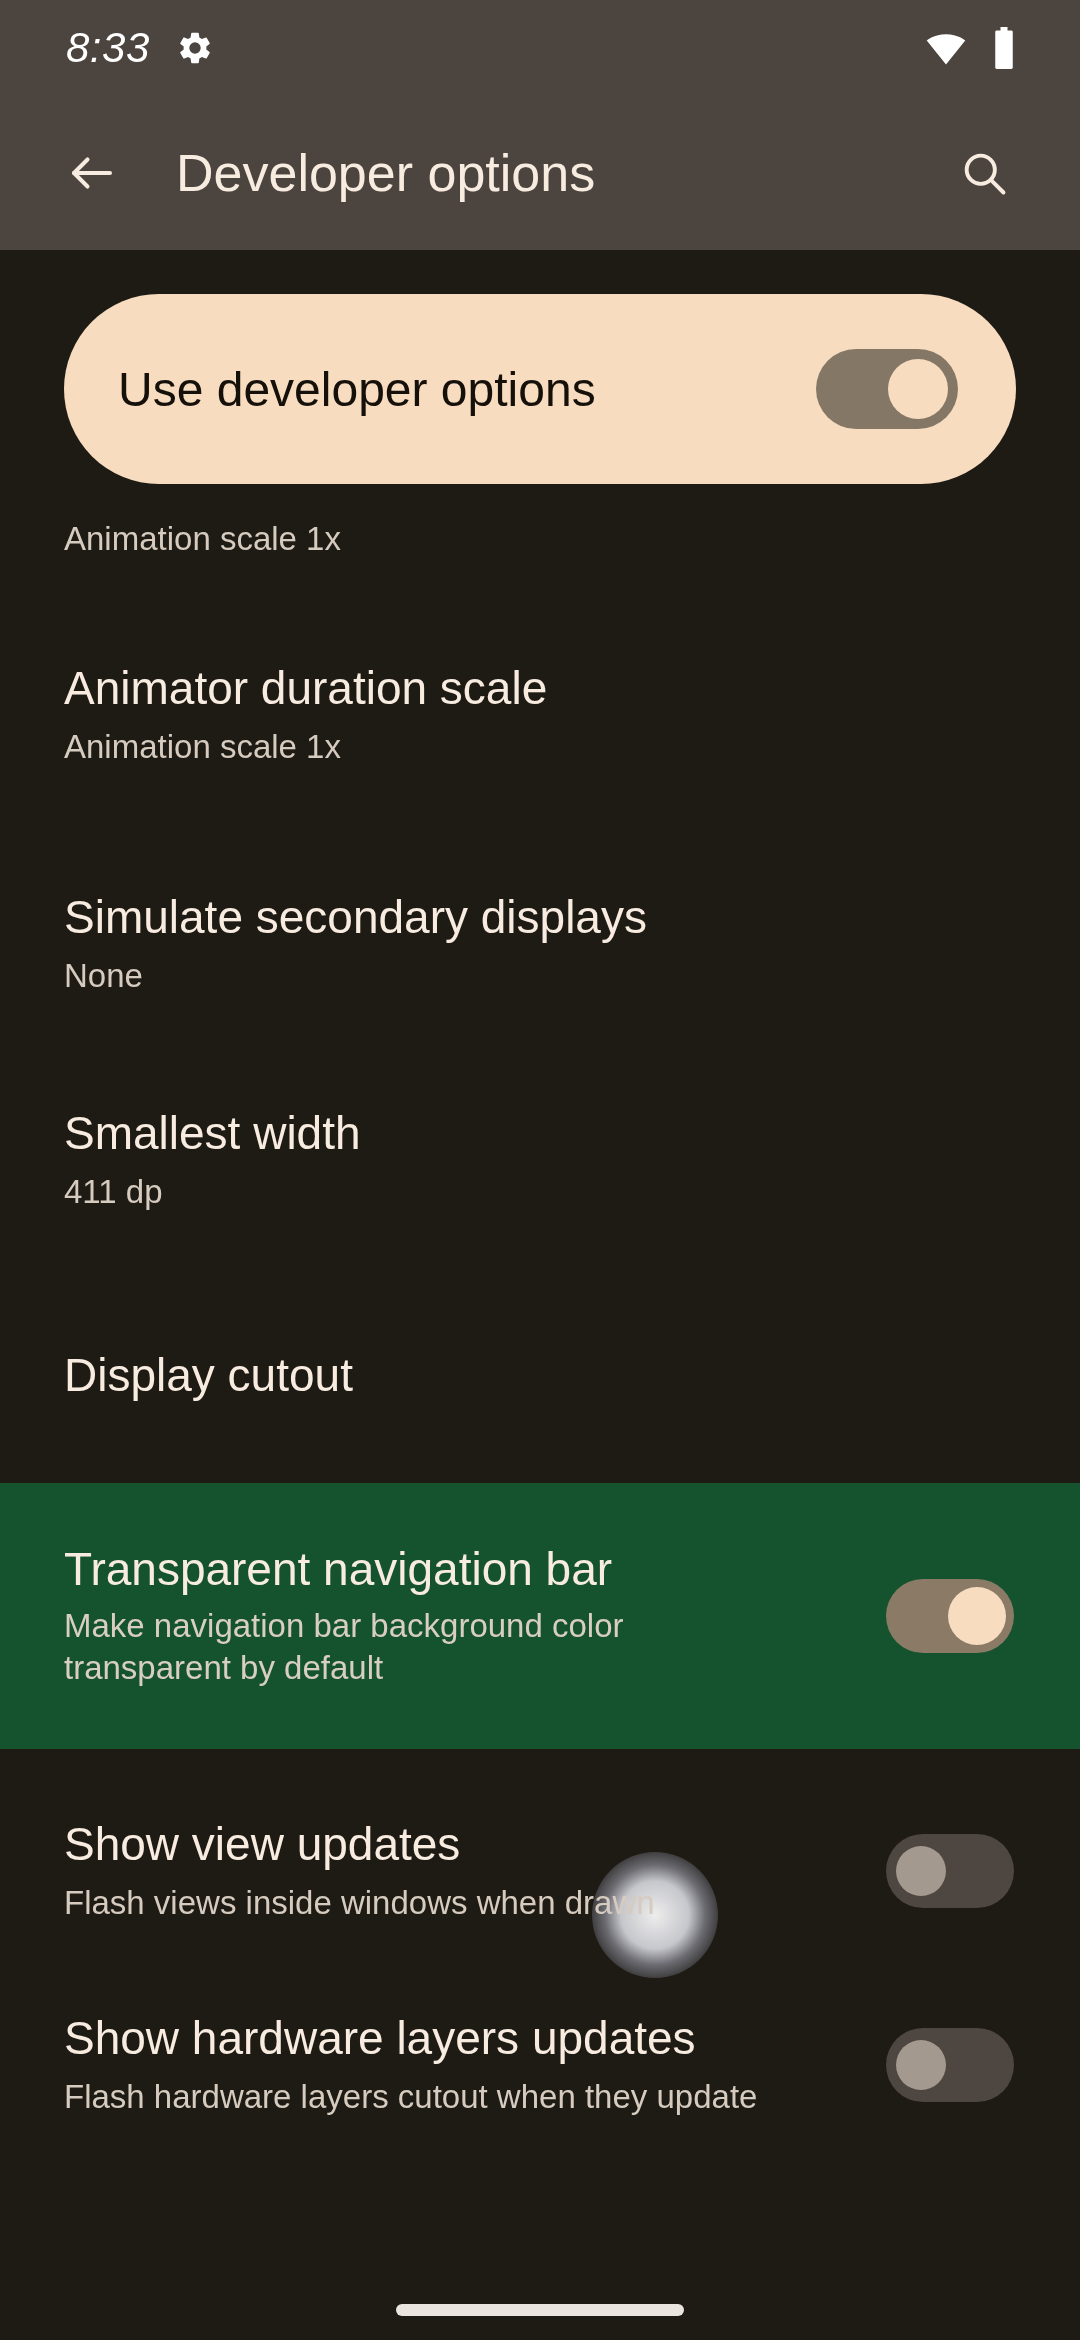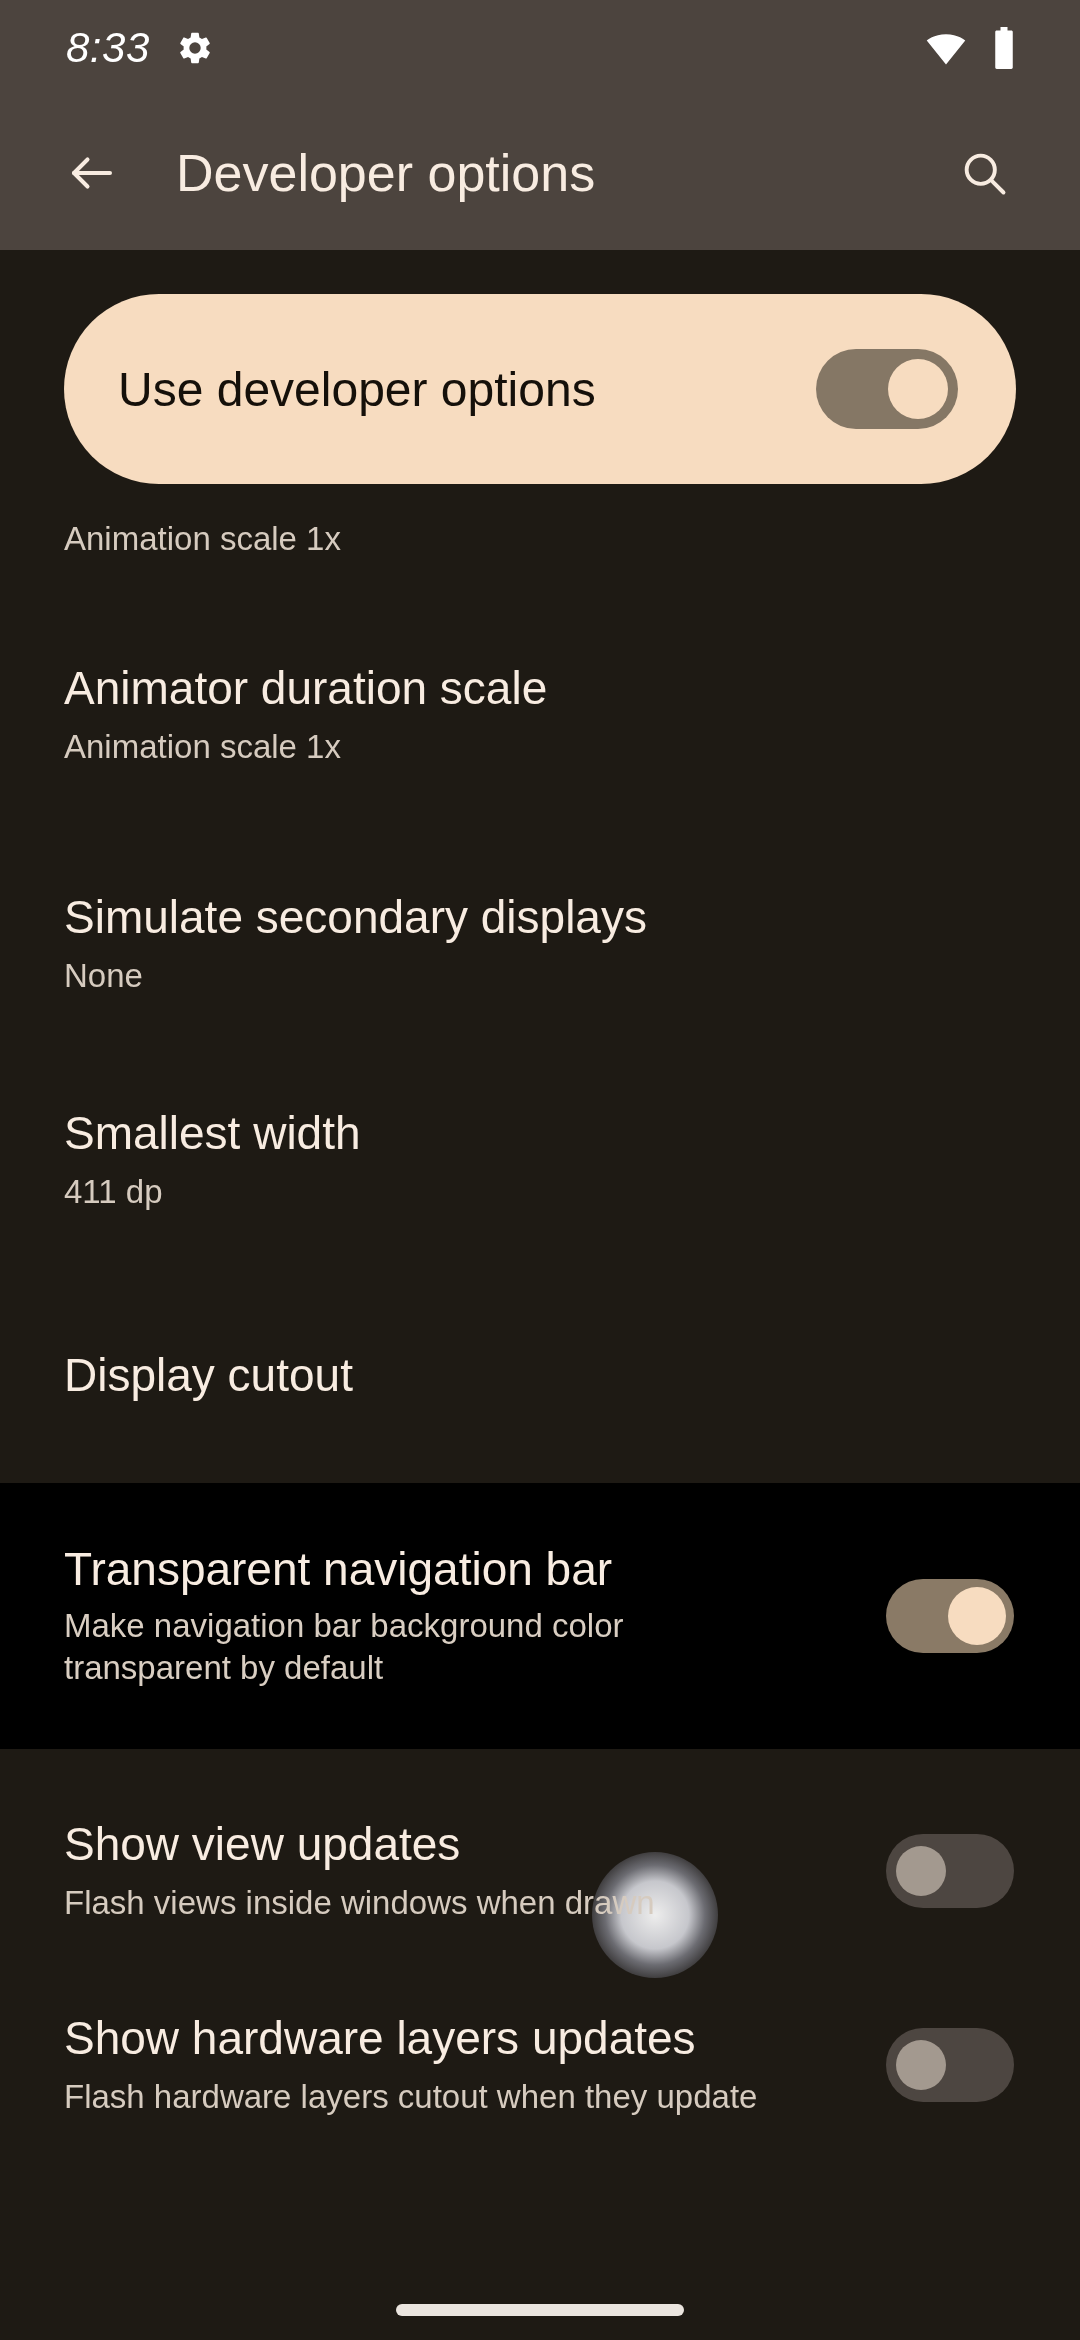--- a/index.html
+++ b/index.html
@@ -124,21 +124,21 @@
 
   
   .row-partial{
     height:78px;
     align-items:flex-start;
     padding-top:0;
   }
 
   
   .row-highlight{
-    background:#000000;
+    background:#14532d;
     padding-top:0;
     padding-bottom:0;
     height:266px;
     gap:13px;
   }
   .row-highlight .row-title{ color:#f8ece1; }
   .row-highlight .row-summary{ color:#d9cec2;margin-top:10px; }
 
   
   .ripple{

